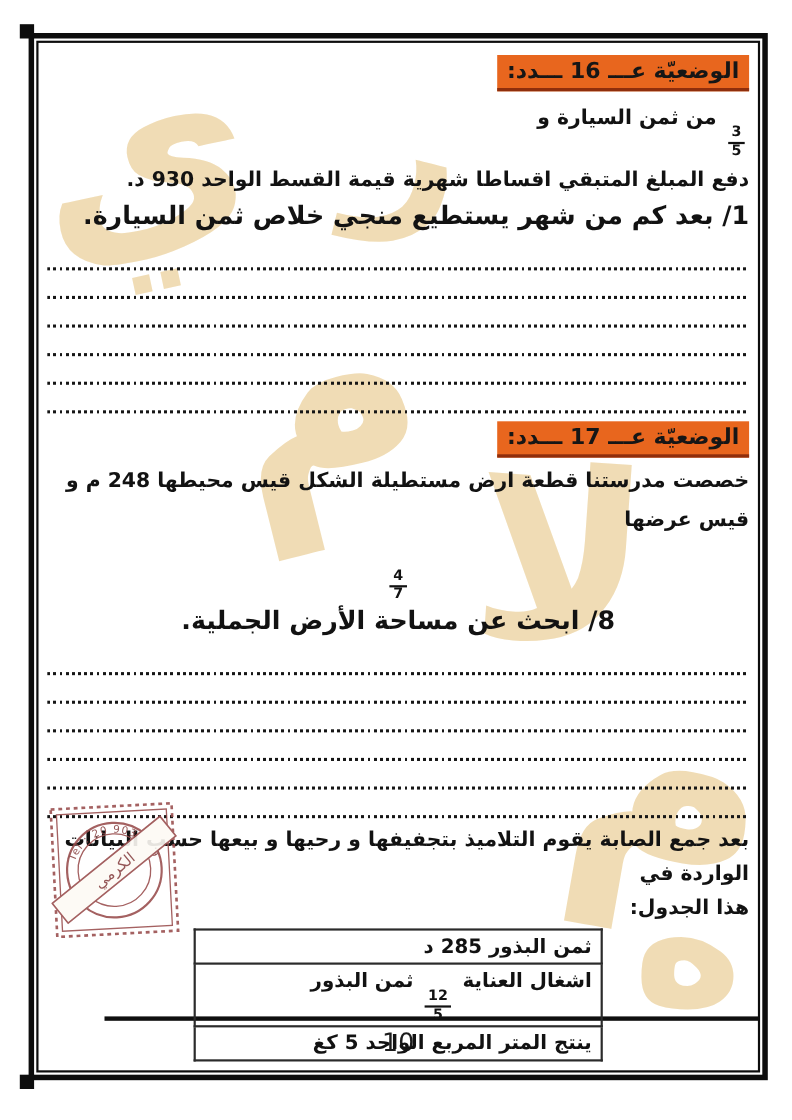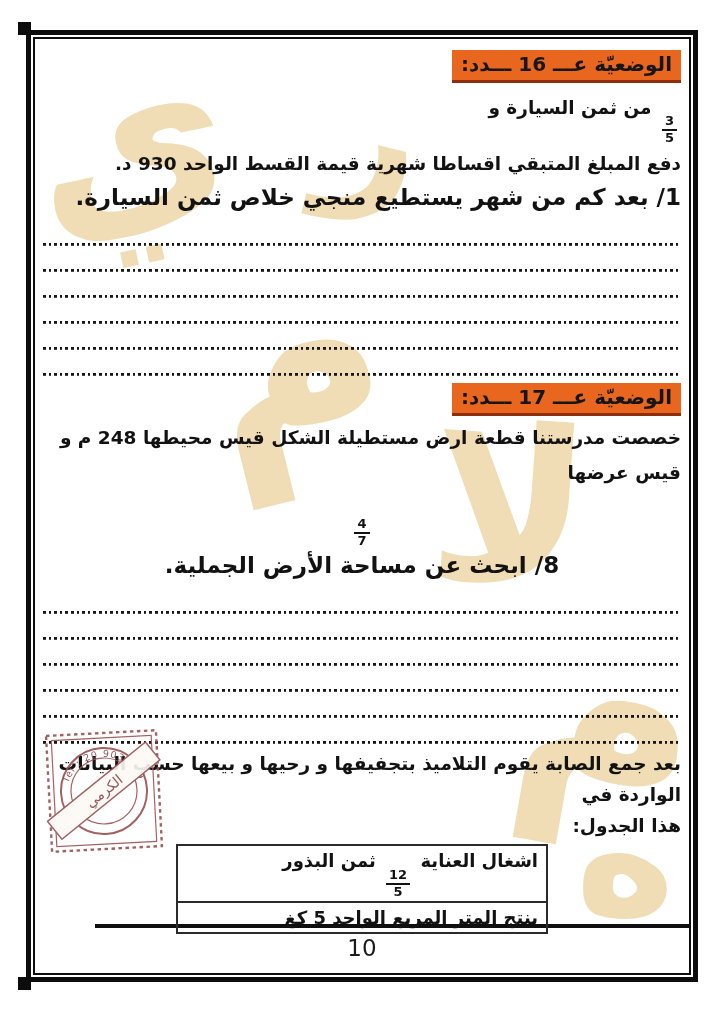--- a/index.html
+++ b/index.html
@@ -123,20 +123,23 @@
       <div class="dotline"></div>
       <div class="dotline"></div>
     </div>
 
     <div class="intro-line" style="margin-top:4px;">بعد جمع الصابة يقوم التلاميذ بتجفيفها و رحيها و بيعها حسب البيانات الواردة في</div>
     <div class="intro-line">هذا الجدول:</div>
 
     <table class="data-table">
       <tbody>
         <tr>
+          <td>ثمن البذور 285 د</td>
+        </tr>
+        <tr>
           <td>
             <span>اشغال العناية</span>
             <span class="frac">
               <span class="fnum">12</span>
               <span class="fden">5</span>
             </span>
             <span>ثمن البذور</span>
           </td>
         </tr>
         <tr>

